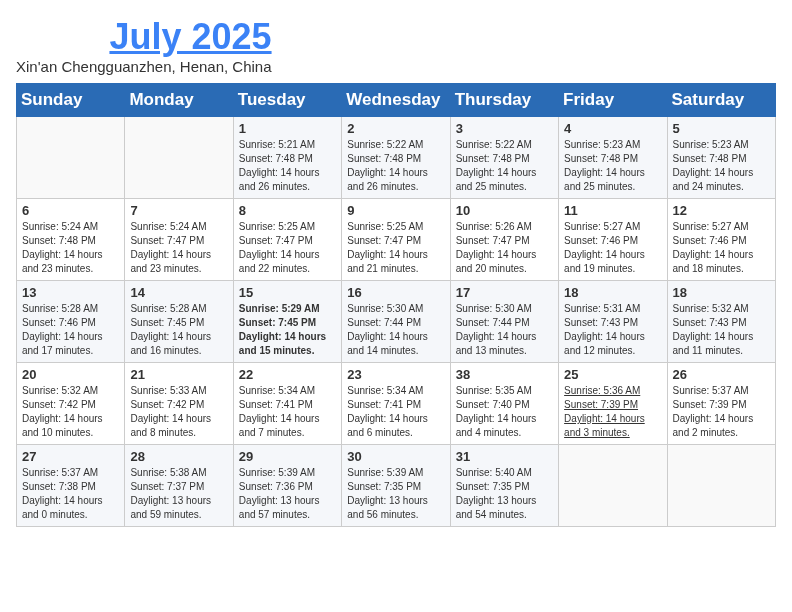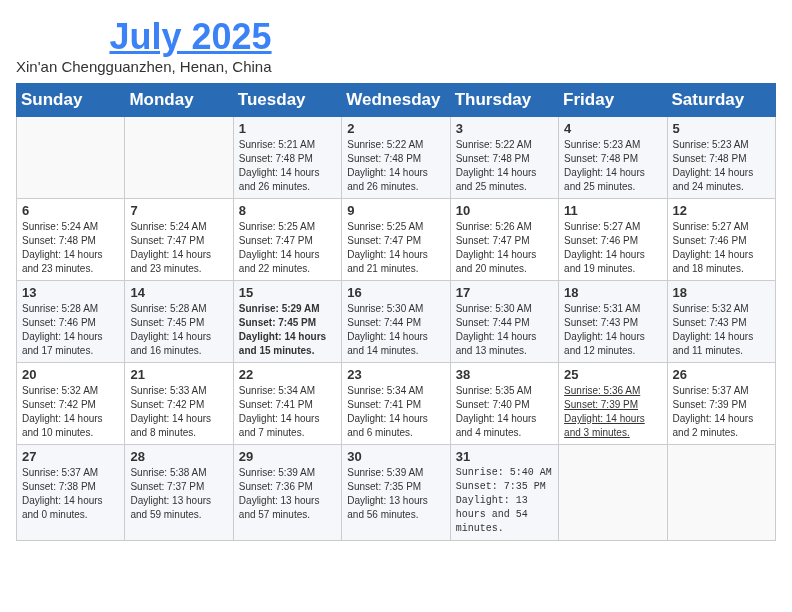--- a/index.html
+++ b/index.html
@@ -292,21 +292,21 @@
 Daylight: 13 hours and 57 minutes.</div>
         </td>
         <td>
           <span class="day-num">30</span>
           <div class="day-detail" style="white-space: pre-line;">Sunrise: 5:39 AM
 Sunset: 7:35 PM
 Daylight: 13 hours and 56 minutes.</div>
         </td>
         <td>
           <span class="day-num">31</span>
-          <div class="day-detail" style="white-space: pre-line; font-family: Liberation Mono, monospace;">Sunrise: 5:40 AM
+          <div class="day-detail" style="white-space: pre-line;">Sunrise: 5:40 AM
 Sunset: 7:35 PM
 Daylight: 13 hours and 54 minutes.</div>
         </td>
         <td class="empty-cell"></td>
         <td class="empty-cell"></td>
       </tr>
     </tbody>
 </table>
 
 </body></html>

